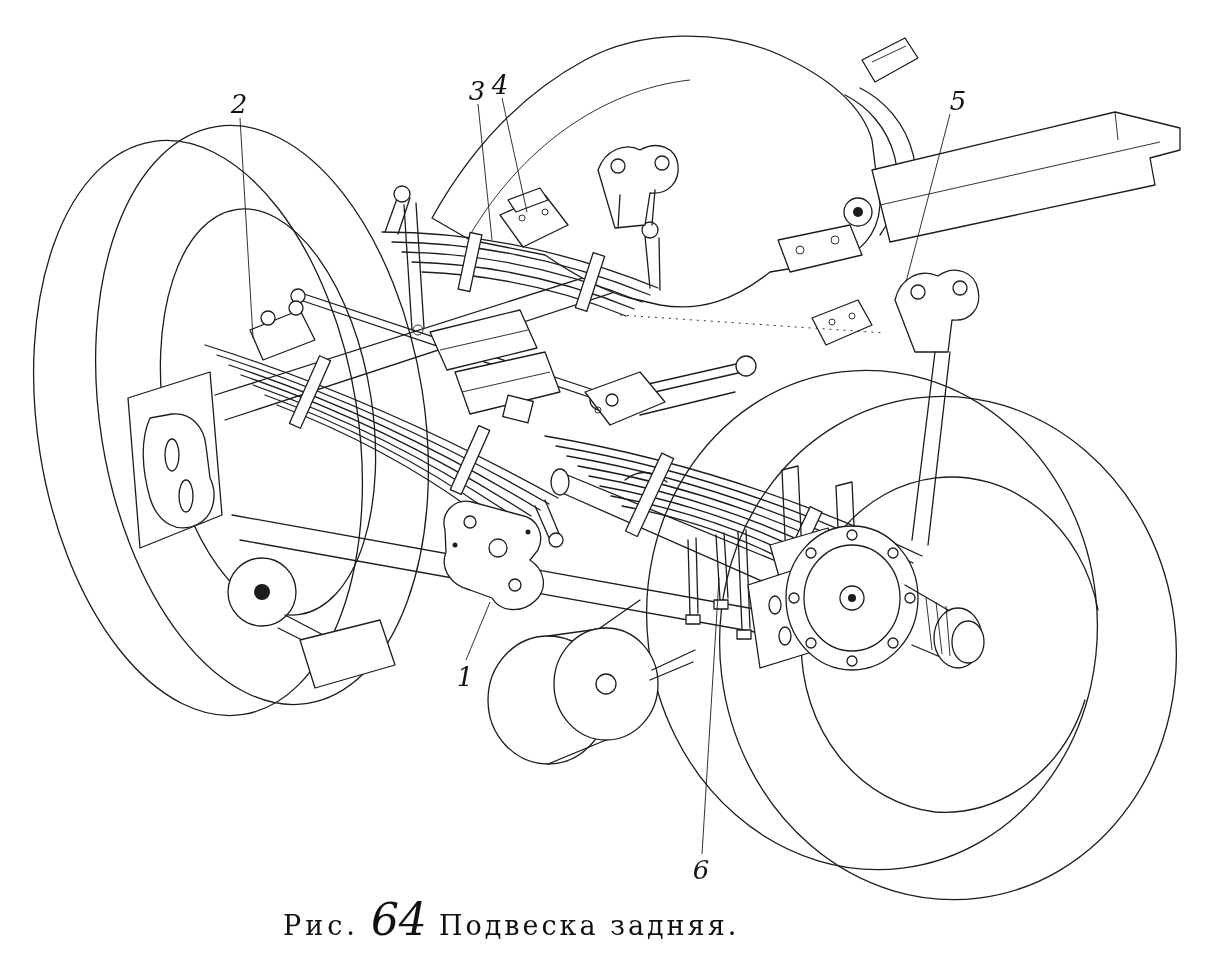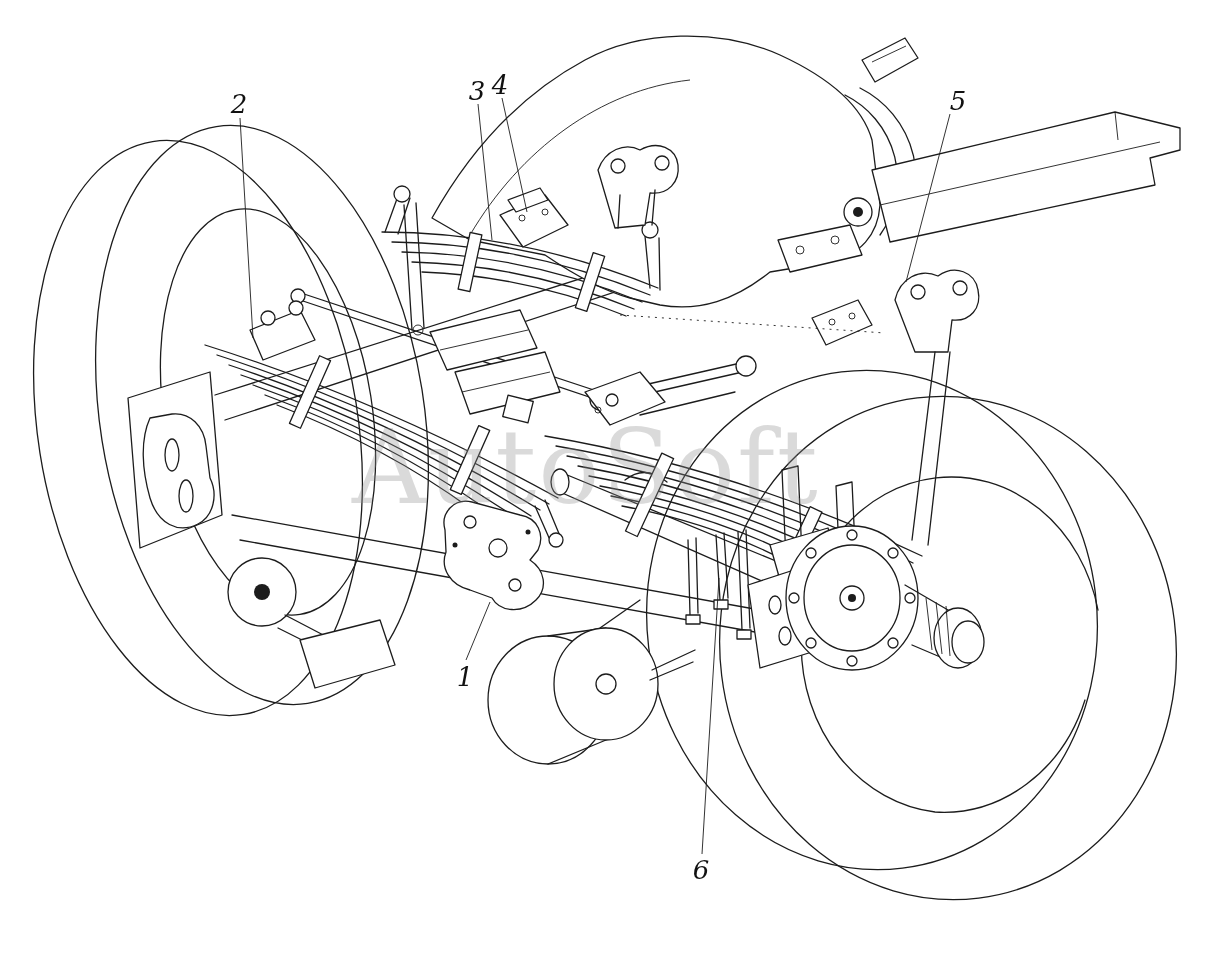--- a/index.html
+++ b/index.html
@@ -237,23 +237,27 @@
     <g>
       <path class="thin" d="M240,118 L253,338"></path>
       <path class="thin" d="M478,104 L492,240"></path>
       <path class="thin" d="M502,98 L527,212"></path>
       <path class="thin" d="M950,114 L906,282"></path>
       <path class="thin" d="M466,660 L490,602"></path>
       <path class="thin" d="M702,854 L719,578"></path>
     </g>
   </svg>
 
-  <div id="watermark">AutoSoft</div>
 
   <span class="callout" style="left:465px;top:677px;">1</span>
   <span class="callout" style="left:239px;top:104px;">2</span>
   <span class="callout" style="left:477px;top:91px;">3</span>
   <span class="callout" style="left:500px;top:85px;">4</span>
   <span class="callout" style="left:958px;top:101px;">5</span>
   <span class="callout" style="left:701px;top:870px;">6</span>
 
+  <div id="caption">
+    <span class="pre">Рис.</span>
+    <span class="num">64</span>
+    <span class="ttl">Подвеска задняя.</span>
+  </div>
 
 </div>
 
 </body></html>

